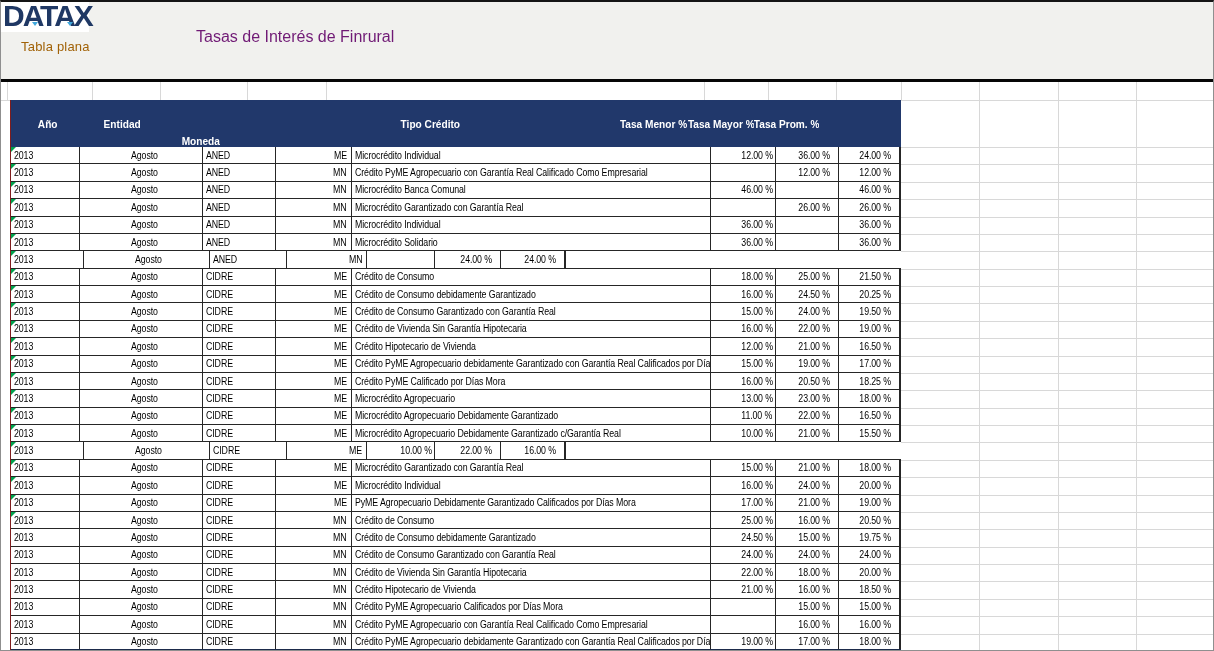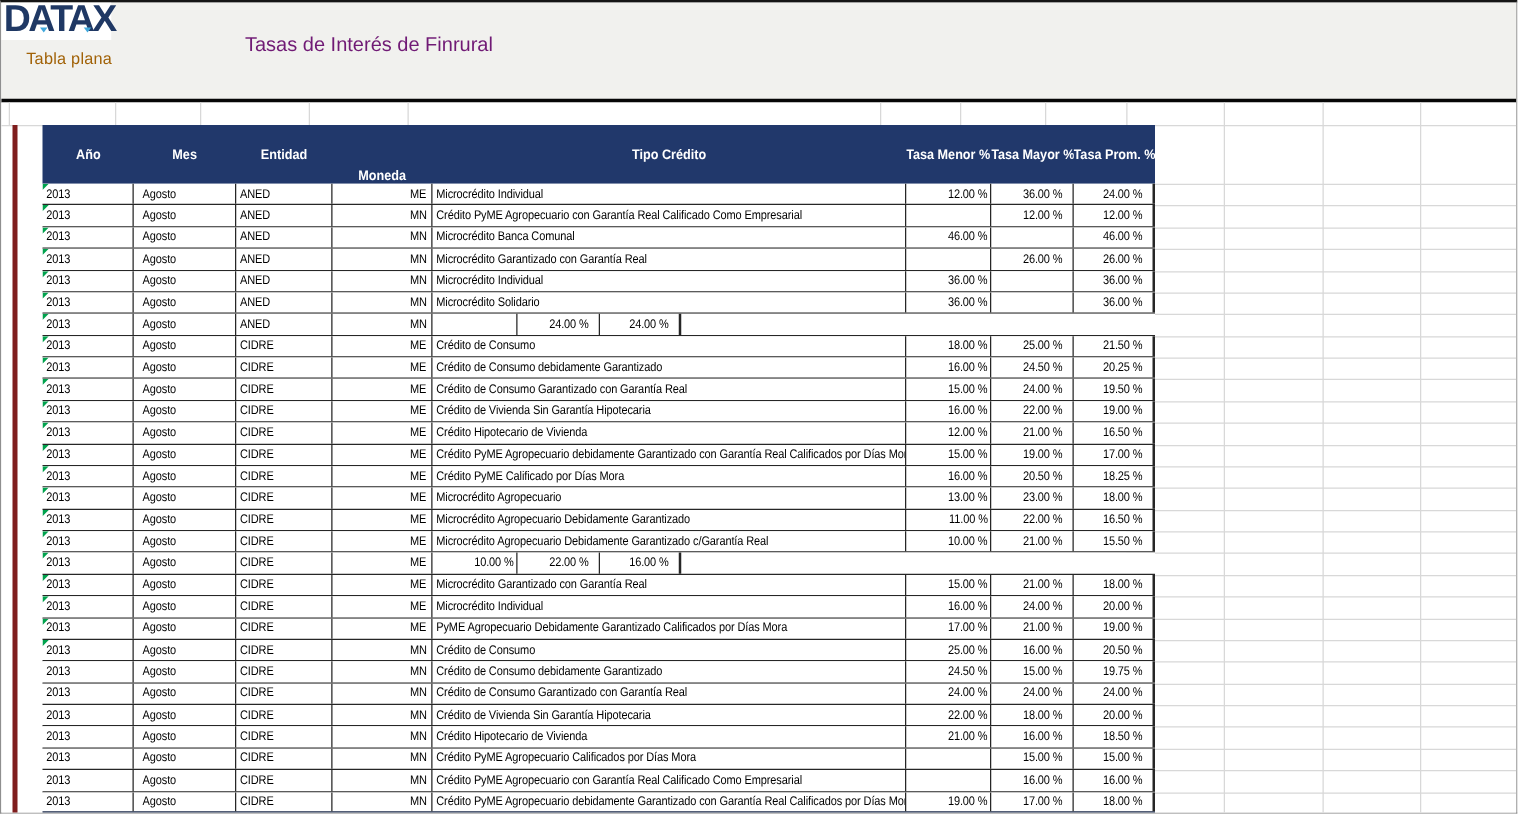--- a/index.html
+++ b/index.html
@@ -40,23 +40,22 @@
   }
 
   
   .sheet { position:absolute; left:0; top:80px; width:1212px; height:569px; background:#fff; }
   .gv { position:absolute; width:1px; background:#d8d8d8; }
   .gh { position:absolute; height:1px; background:#d8d8d8; }
 
   
   .ftable {
     position:absolute; left:9px; top:18px; width:890px;
-    border-left:4px solid #7f1d1d;
+    border-left:1px solid #7f1d1d;
     box-sizing:content-box;
-    padding-left:20px;
   }
   .header-row {
     display:flex; height:47px; background:#21386B; width:890px;
   }
   .hcell {
     box-sizing:border-box; display:flex; align-items:center; justify-content:center;
     height:100%; overflow:hidden;
   }
   .ht {
     font-size:11px; font-weight:700; color:#ffffff; white-space:nowrap;
@@ -66,21 +65,21 @@
     display:flex; height:17.379px; box-sizing:border-box;
     border-bottom:1px solid #262626; background:#fff; width:890px;
   }
   .row:last-child { border-bottom:2px solid #1b2a4a; }
   .cell {
     box-sizing:border-box; border-right:1px solid #262626; height:100%;
     display:flex; align-items:center; overflow:hidden; position:relative;
     padding:0 2px 0 3px;
   }
   .c0 { width:73px; }
-  .c1 { width:82px; padding-left:7px; }
+  .c1 { width:82px; padding-left:7px;margin-left:44px; }
   .c2 { width:77px; }
   .c3 { width:80px;justify-content:flex-end; }
   .c4 { width:379px; }
   .c5 { width:68px; justify-content:flex-end; padding-right:2px; }
   .c6 { width:66px; justify-content:flex-end; padding-right:8px; }
   .c7 { width:65px; justify-content:flex-end; padding-right:8px; border-right:2px solid #262626; }
   .h0 { width:73px; } .h1 { width:82px; } .h2 { width:77px; } .h3 { width:80px;align-items:flex-end; }
   .h4 { width:379px; } .h5 { width:68px; } .h6 { width:66px; } .h7 { width:65px; }
   .t {
     font-size:10px; color:#000; white-space:nowrap; display:inline-block;
@@ -152,23 +151,20 @@
         <div class="gh" style="top: 534.233px; left: 900px; width: 312px;"></div>
         <div class="gh" style="top: 551.612px; left: 900px; width: 312px;"></div>
         <div class="gh" style="top: 568.991px; left: 900px; width: 312px;"></div>
       </div>
 
     <div class="ftable">
       <div class="header-row">
         <div class="hcell h0">
             <span class="ht">Año</span>
           </div>
-        <div class="hcell h1">
-            <span class="ht">Mes</span>
-          </div>
         <div class="hcell h2">
             <span class="ht">Entidad</span>
           </div>
         <div class="hcell h3">
             <span class="ht">Moneda</span>
           </div>
         <div class="hcell h4">
             <span class="ht">Tipo Crédito</span>
           </div>
         <div class="hcell h5">

